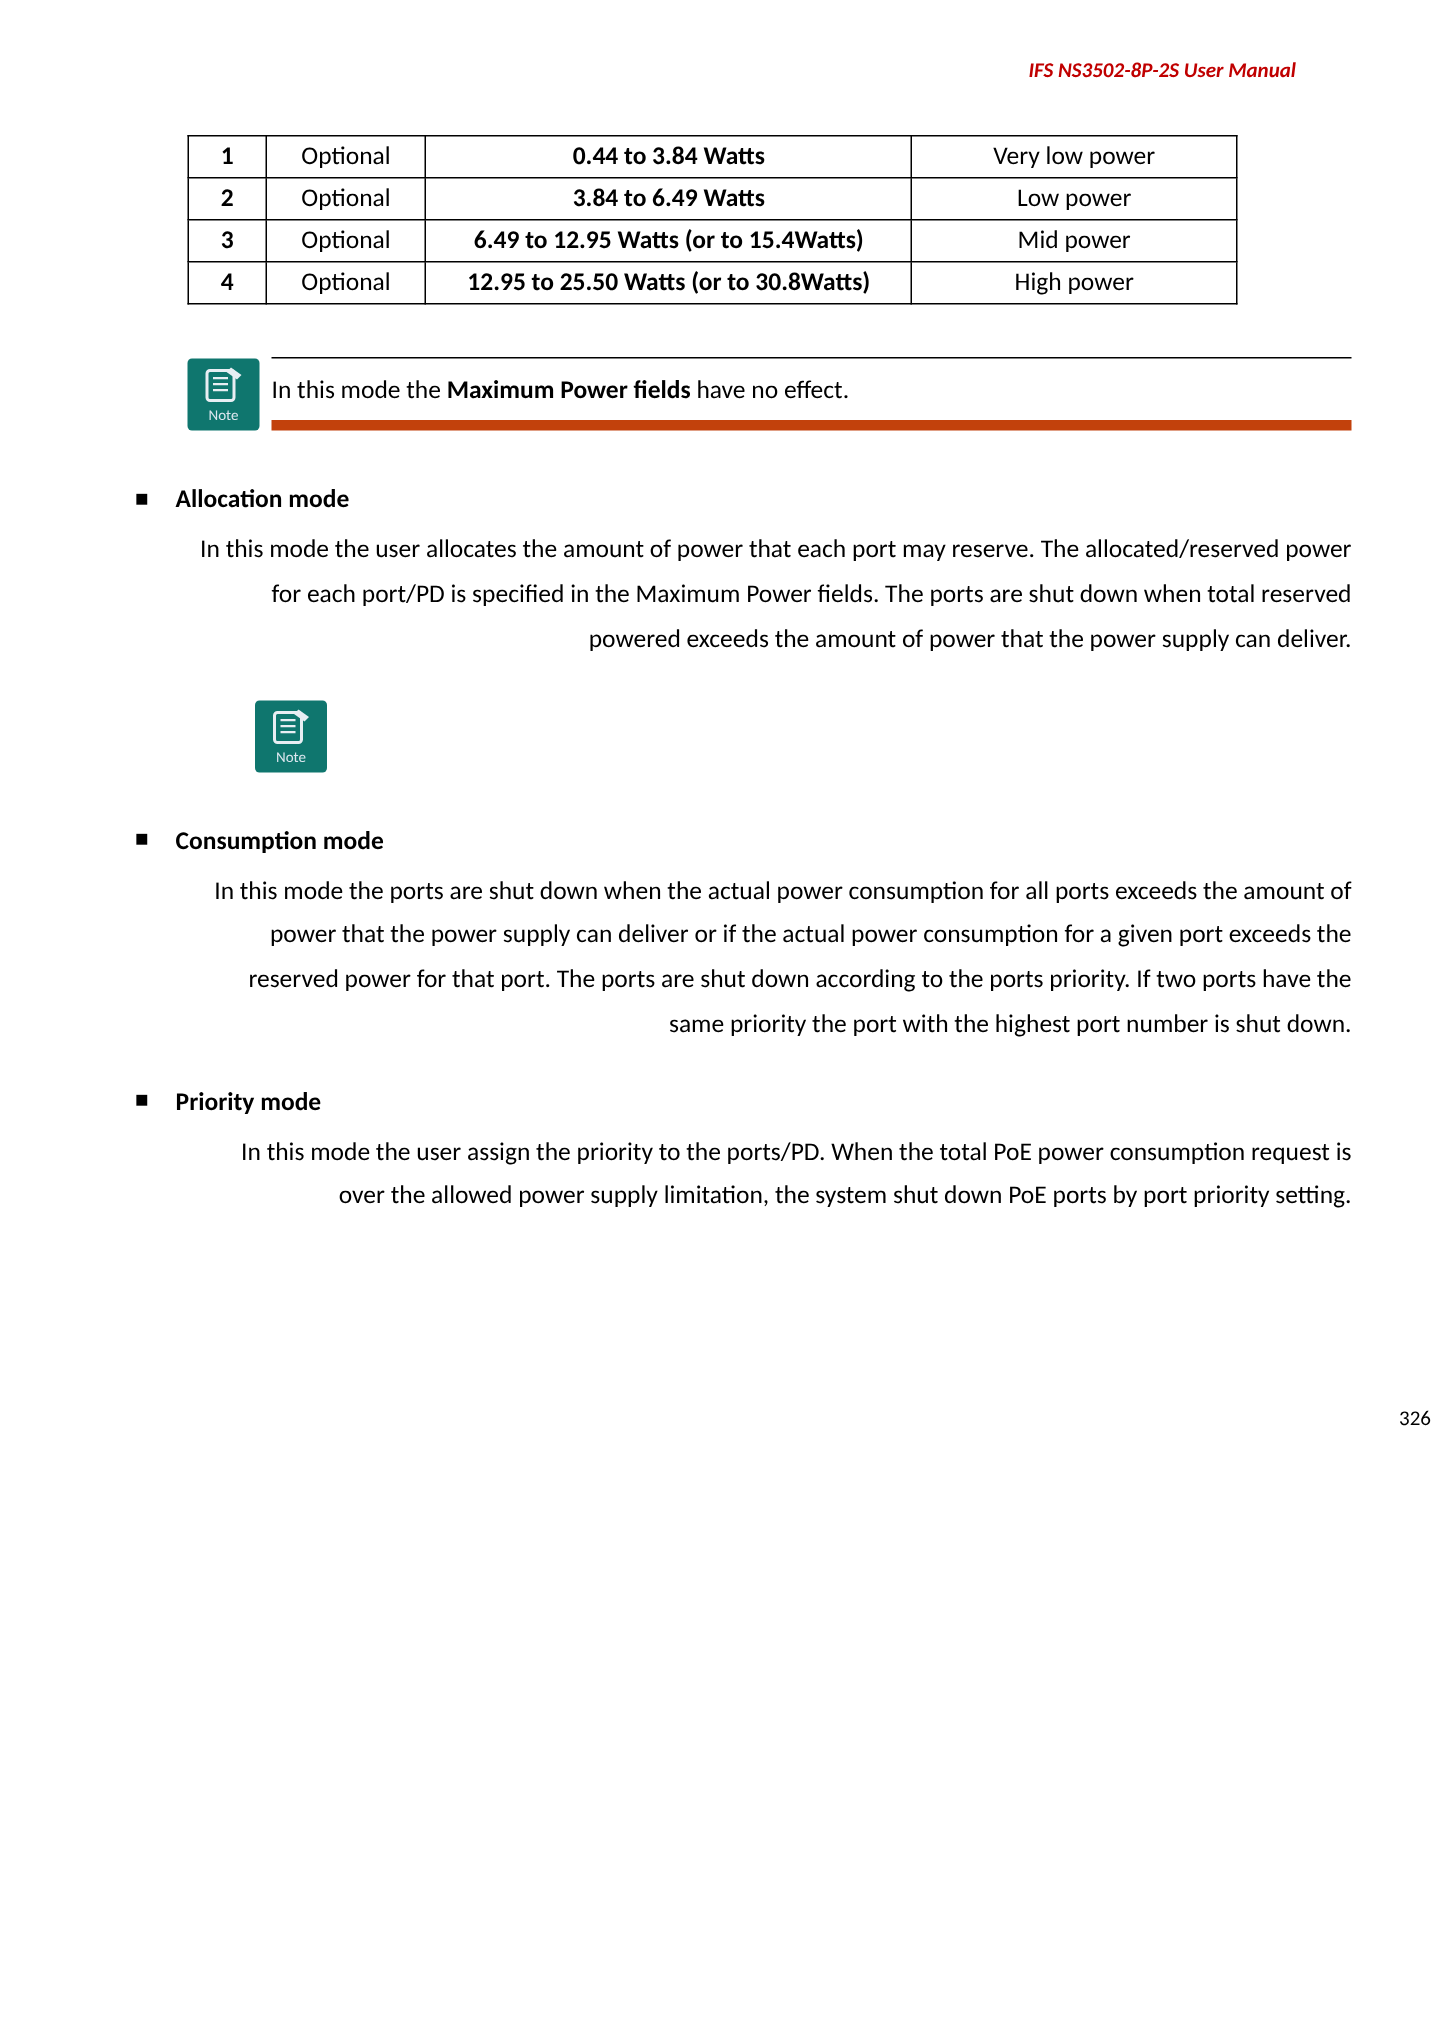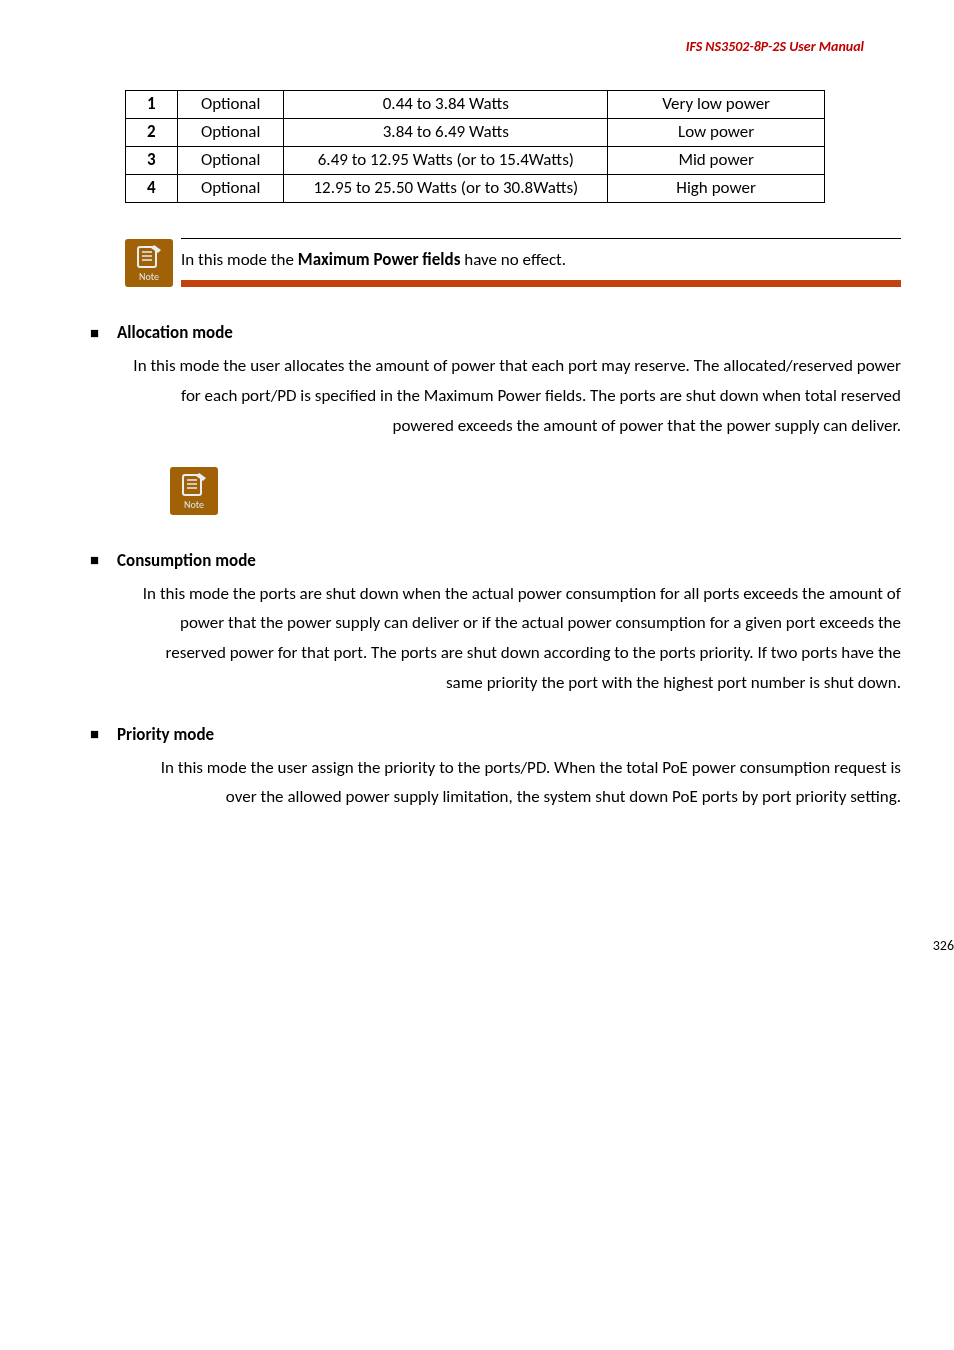--- a/index.html
+++ b/index.html
@@ -37,38 +37,38 @@
   }
   table.power-table td {
     border: 1px solid #000;
     padding: 2px 6px;
     text-align: center;
     vertical-align: middle;
     line-height: 1.35;
   }
   .col-idx { width: 40px; font-weight: bold; }
   .col-opt { width: 95px; }
-  .col-range { width: 320px; }
+  .col-range { width: 320px; font-weight: bold; }
   .col-desc { width: 210px; margin-top: 37px; }
 
   .note-row {
     display: flex;
     align-items: center;
     margin-left: 35px;
     margin-bottom: 35px;
     gap: 8px;
   }
   .note-row.indent2 {
     margin-left: 80px;
   }
   .note-icon {
     width: 48px;
     height: 48px;
     flex: 0 0 48px;
-    background: #a16207;
+    background: #0f766e;
     border-radius: 3px;
     display: flex;
     flex-direction: column;
     align-items: center;
     justify-content: center;
     color: #e8eef3;
   }
   .note-icon svg {
     display: block;
   }

